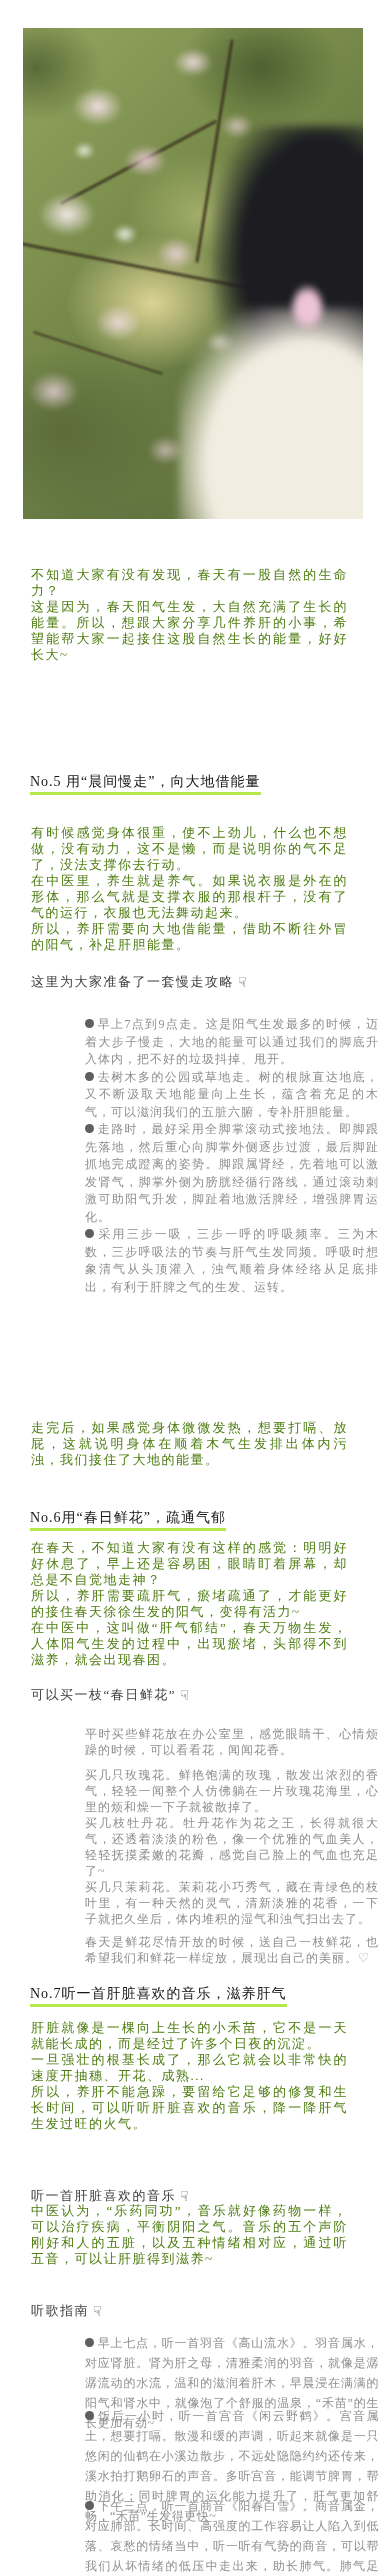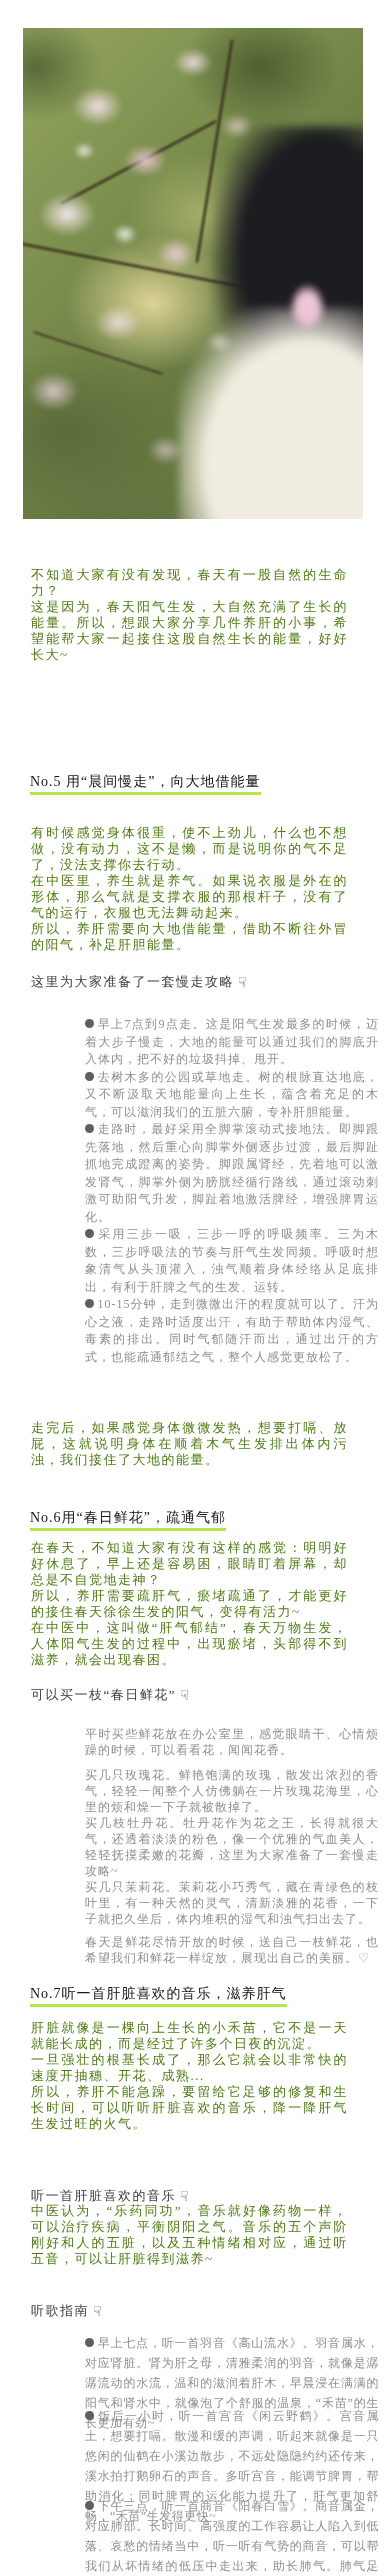--- a/index.html
+++ b/index.html
@@ -97,21 +97,20 @@
 
 <div class="abs cta" style="top:973px">
   <span>这里为大家准备了一套慢走攻略</span><span class="hand">☟</span>
 </div>
 
 <div class="abs list-block lh34" style="top:1016px">
   <div><span class="bullet"></span><span>早上7点到9点走。这是阳气生发最多的时候，迈着大步子慢走，大地的能量可以通过我们的脚底升入体内，把不好的垃圾抖掉、甩开。</span></div>
   <div><span class="bullet"></span><span>去树木多的公园或草地走。树的根脉直达地底，又不断汲取天地能量向上生长，蕴含着充足的木气，可以滋润我们的五脏六腑，专补肝胆能量。</span></div>
   <div><span class="bullet"></span><span>走路时，最好采用全脚掌滚动式接地法。即脚跟先落地，然后重心向脚掌外侧逐步过渡，最后脚趾抓地完成蹬离的姿势。脚跟属肾经，先着地可以激发肾气，脚掌外侧为膀胱经循行路线，通过滚动刺激可助阳气升发，脚趾着地激活脾经，增强脾胃运化。</span></div>
   <div><span class="bullet"></span><span>采用三步一吸，三步一呼的呼吸频率。三为木数，三步呼吸法的节奏与肝气生发同频。呼吸时想象清气从头顶灌入，浊气顺着身体经络从足底排出，有利于肝脾之气的生发、运转。</span></div>
-  <div><span class="bullet"></span><span>10-15分钟，走到微微出汗的程度就可以了。汗为心之液，走路时适度出汗，有助于帮助体内湿气、毒素的排出。同时气郁随汗而出，通过出汗的方式，也能疏通郁结之气，整个人感觉更放松了。</span></div>
 </div>
 
 <div class="abs body-text" style="top:1420px">
   <div>走完后，如果感觉身体微微发热，想要打嗝、放屁，这就说明身体在顺着木气生发排出体内污浊，我们接住了大地的能量。</div>
 </div>
 
 <div class="abs heading" style="top:1509px">
   <span class="hl">No.6用“春日鲜花”，疏通气郁</span>
 </div>
 
@@ -124,21 +123,21 @@
 <div class="abs cta" style="top:1686px">
   <span>可以买一枝“春日鲜花”</span><span class="hand">☟</span>
 </div>
 
 <div class="abs list-block lh31" style="top:1726px">
   <div>平时买些鲜花放在办公室里，感觉眼睛干、心情烦躁的时候，可以看看花，闻闻花香。</div>
 </div>
 
 <div class="abs list-block lh31" style="top:1767px">
   <div>买几只玫瑰花。鲜艳饱满的玫瑰，散发出浓烈的香气，轻轻一闻整个人仿佛躺在一片玫瑰花海里，心里的烦和燥一下子就被散掉了。</div>
-  <div>买几枝牡丹花。牡丹花作为花之王，长得就很大气，还透着淡淡的粉色，像一个优雅的气血美人，轻轻抚摸柔嫩的花瓣，这里为大家准备了一套慢走攻略~</div>
+  <div>买几枝牡丹花。牡丹花作为花之王，长得就很大气，还透着淡淡的粉色，像一个优雅的气血美人，轻轻抚摸柔嫩的花瓣，感觉自己脸上的气血也充足了~</div>
   <div>买几只茉莉花。茉莉花小巧秀气，藏在青绿色的枝叶里，有一种天然的灵气，清新淡雅的花香，一下子就把久坐后，体内堆积的湿气和浊气扫出去了。</div>
 </div>
 
 <div class="abs list-block lh31" style="top:1934px">
   <span>春天是鲜花尽情开放的时候，送自己一枝鲜花，也希望我们和鲜花一样绽放，展现出自己的美丽。</span><span class="heart">♡</span>
 </div>
 
 <div class="abs heading" style="top:1985px">
   <span class="hl">No.7听一首肝脏喜欢的音乐，滋养肝气</span>
 </div>

